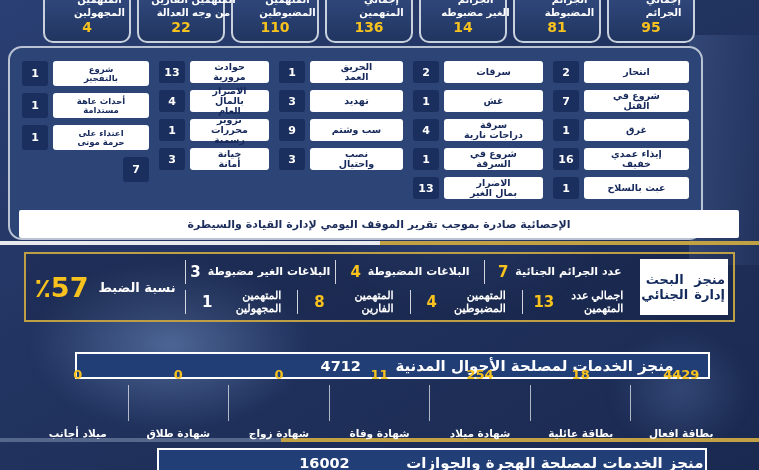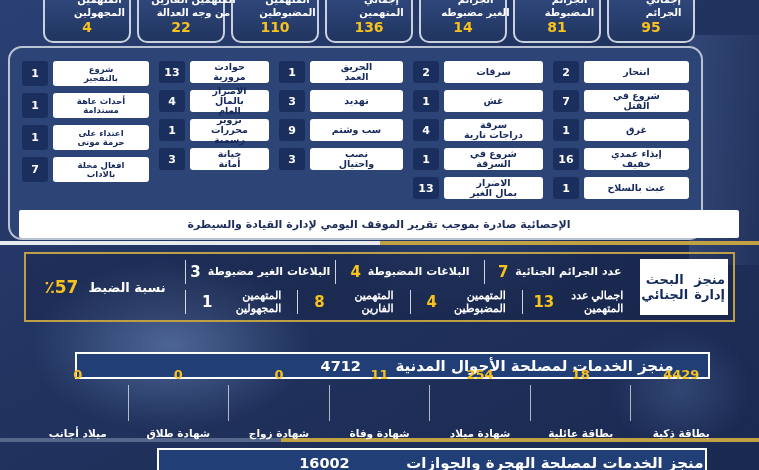--- a/index.html
+++ b/index.html
@@ -53,21 +53,21 @@
     display:flex;flex-direction:row;align-items:center;justify-content:flex-start;gap:2px;flex:0 0 auto;text-align:center;}
   .mid-stats{flex:1;display:flex;flex-direction:column;height:100%;}
   .mrow{display:flex;flex:1;align-items:center;}
   .mgroup{flex:1;display:flex;align-items:center;justify-content:center;gap:7px;border-left:1px solid rgba(255,255,255,.8);height:82%;}
   .mlabel{color:#fff;font-weight:bold;font-size:11px;line-height:1.15;white-space:nowrap;}
   .mrow2 .mlabel{white-space:normal;max-width:62px;font-family:Liberation Serif, serif;}
   .mval{color:#f7c21e;font-weight:bold;font-size:15px;}
   .mgroup:last-child .mval{color:#ffffff;}
   .rate{flex:0 0 148px;display:flex;align-items:center;justify-content:center;gap:10px;height:100%;}
   .rate-label{color:#fff;font-weight:bold;font-size:13px;white-space:nowrap;}
-  .rate-val{color:#f7c21e;font-weight:bold;font-size:17px;direction:ltr;unicode-bidi:bidi-override;}
+  .rate-val{color:#f7c21e;font-weight:bold;font-size:27px;direction:ltr;unicode-bidi:bidi-override;}
 
   
   .stat-bar{position:absolute;height:27px;box-sizing:border-box;border:2px solid #fff;background:#223e77;display:flex;z-index:2;}
   .cbar{top:352px;right:49px;left:75px;}
   .ibar{top:448px;right:52px;left:157px;height:30px;}
   .bar-title{flex:0 0 55%;display:flex;align-items:center;justify-content:center;color:#ffffff;font-weight:bold;font-size:15px;white-space:nowrap;}
   .bar-val{flex:1;display:flex;align-items:center;justify-content:flex-start;color:#fff;font-weight:bold;font-size:14.5px;}
   .ibar .bar-val{padding-right:55px;}
 
   
@@ -219,21 +219,20 @@
         </div>
         <div class="crow">
           <div class="clabel">أحداث عاهة مستدامة</div>
           <div class="cnum">1</div>
         </div>
         <div class="crow">
           <div class="clabel">اعتداء على حرمة موتى</div>
           <div class="cnum">1</div>
         </div>
         <div class="crow">
-          <div class="clabel">افعال مخلة بالاداب</div>
           <div class="cnum">7</div>
         </div>
       </div>
 
     </div>
   </div>
 
   <div class="note">الإحصائية صادرة بموجب تقرير الموقف اليومي لإدارة القيادة والسيطرة</div>
 
   <div class="stripe stripe1w"></div>
@@ -285,21 +284,21 @@
   </div>
 
   <div class="stat-bar cbar">
     <div class="bar-title">منجز الخدمات لمصلحة الأحوال المدنية</div>
     <div class="bar-val">4712</div>
   </div>
 
   <div class="citems">
     <div class="citem">
       <span class="citem-val">4429</span>
-      <span class="citem-label">بطاقة ذكية</span>
+      <span class="citem-label">بطاقة افعال</span>
     </div>
     <div class="citem">
       <span class="citem-val">18</span>
       <span class="citem-label">بطاقة عائلية</span>
     </div>
     <div class="citem">
       <span class="citem-val">254</span>
       <span class="citem-label">شهادة ميلاد</span>
     </div>
     <div class="citem">

